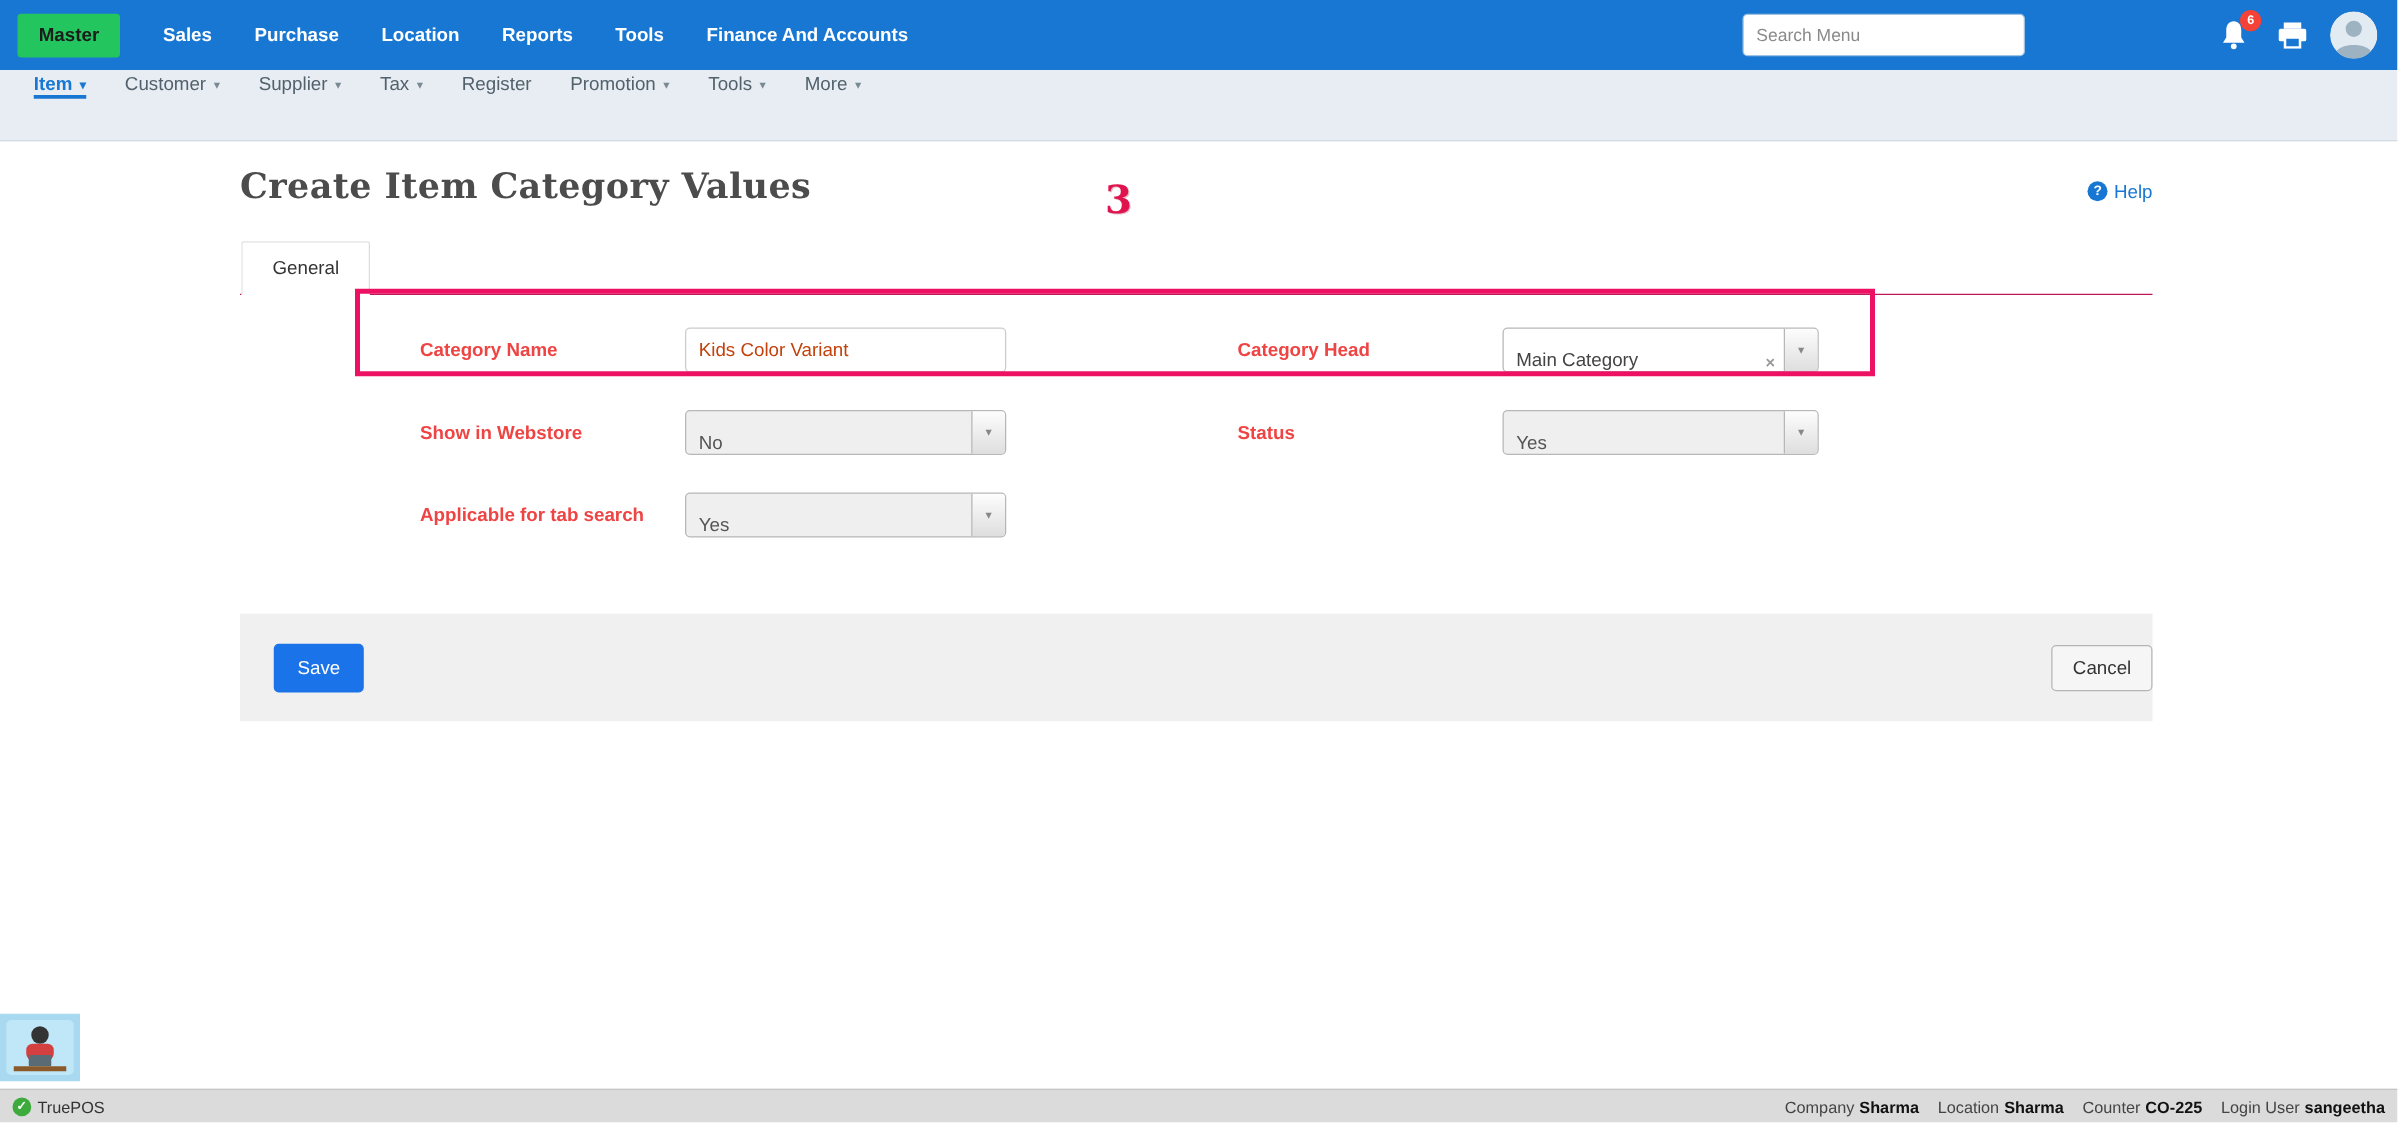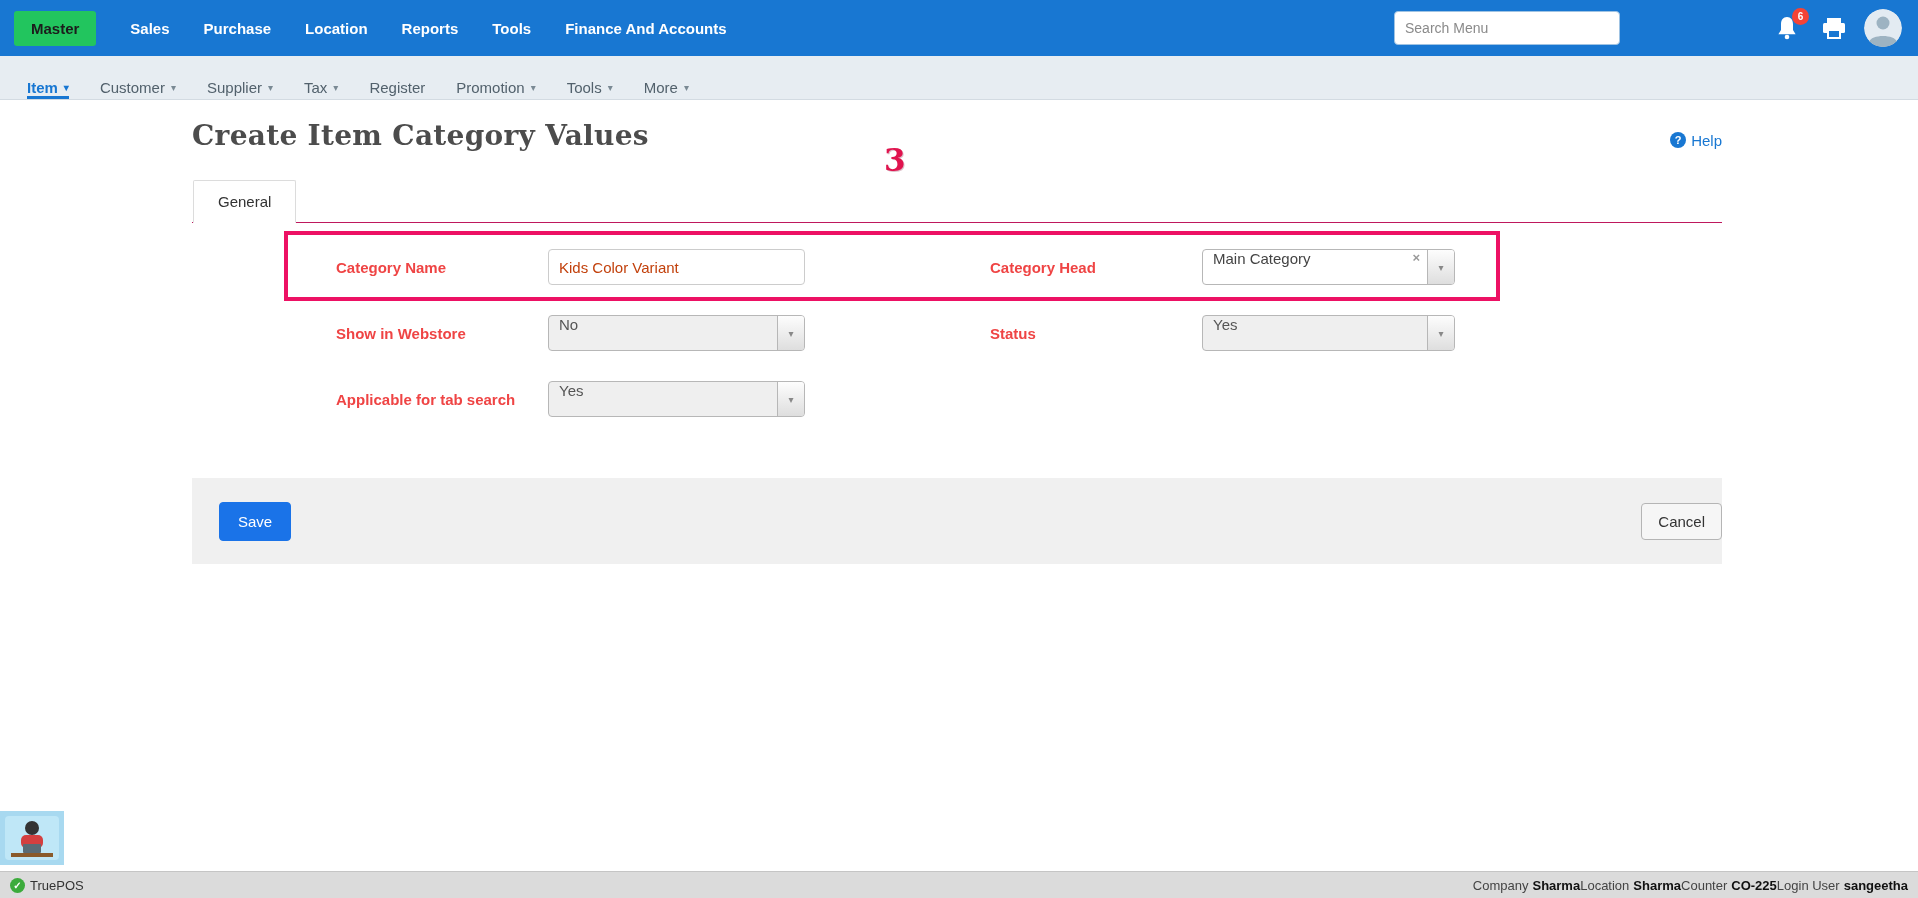--- a/index.html
+++ b/index.html
@@ -38,22 +38,22 @@
     position:absolute; top:-7px; right:-9px;
     background:#f44336; color:#fff; border-radius:50%;
     min-width:17px; height:17px; line-height:17px;
     font-size:10px; font-weight:700; text-align:center; padding:0 3px;
   }
   .icon-printer { margin-left:22px; width:24px; height:22px; cursor:pointer; }
   .avatar { margin-left:18px; width:38px; height:38px; border-radius:50%; overflow:hidden; cursor:pointer; }
 
   
   .subnav {
-    height:44px; background:#e7edf2; border-bottom:1px solid #d3dbe2;
-    display:flex; align-items:flex-end; padding-left:27px;
+    height:57px; background:#e7edf2; border-bottom:1px solid #d3dbe2;
+    display:flex; align-items:flex-start; padding-left:27px;
   }
   .subnav-item {
     display:flex; align-items:center; margin-right:31px;
     color:#52616c; font-size:15px; cursor:pointer;
     border-bottom:3px solid transparent; padding-top:3px;
   }
   .subnav-item .chev { font-size:10px; margin-left:6px; color:#7a8a94; }
   .subnav-item.active { color:#1877d2; font-weight:700; border-bottom-color:#1877d2; }
   .subnav-item.active .chev { color:#1877d2; }
 
@@ -85,21 +85,21 @@
   .flabel.c2 { margin-left:185px; width:212px; }
   .field.c1 { width:257px; }
   .field.c2 { width:253px; }
 
   .text-input {
     width:257px; height:36px; border:1px solid #ccc; border-radius:4px;
     padding:0 10px; font-size:15px; color:#c2410c; background:#fff;
     font-family:"Liberation Sans", sans-serif;
   }
   .select {
-    display:flex; align-items:flex-start; height:36px;
+    display:flex; align-items:flex-end; height:36px;
     border:1px solid #b7b7b7; border-radius:4px; background:#efefef; overflow:hidden;
     cursor:pointer;
   }
   .select .val { flex:1; padding:0 10px; font-size:15px; color:#555; white-space:nowrap; overflow:hidden; }
   .select .dd {
     width:27px; align-self:stretch; border-left:1px solid #b7b7b7;
     background:linear-gradient(#fdfdfd,#dedede);
     display:flex; align-items:center; justify-content:center;
     color:#888; font-size:10px;
   }
@@ -144,21 +144,21 @@
   .footer {
     position:absolute; left:0; bottom:0; width:100%; height:27px;
     background:#dbdbdb; border-top:1px solid #c5c5c5;
     display:flex; align-items:center; padding:0 10px; font-size:13px;
   }
   .footer-left { display:flex; align-items:center; gap:5px; color:#333; }
   .check-ic {
     width:15px; height:15px; border-radius:50%; background:#3cab3c; color:#fff;
     font-size:10px; display:inline-flex; align-items:center; justify-content:center; font-weight:700;
   }
-  .footer-right { margin-left:auto; display:flex; align-items:flex-start; }
+  .footer-right { margin-left:auto; display:flex; gap:15px; align-items:flex-start; }
   .f-item { color:#444; white-space:nowrap; }
   .f-item .val { font-weight:700; color:#111; margin-left:4px; }
 </style>
 </head>
 <body>
 
 <div class="topbar">
   <button class="btn-master">Master</button>
   <span class="topnav-item">Sales</span>
   <span class="topnav-item">Purchase</span>

